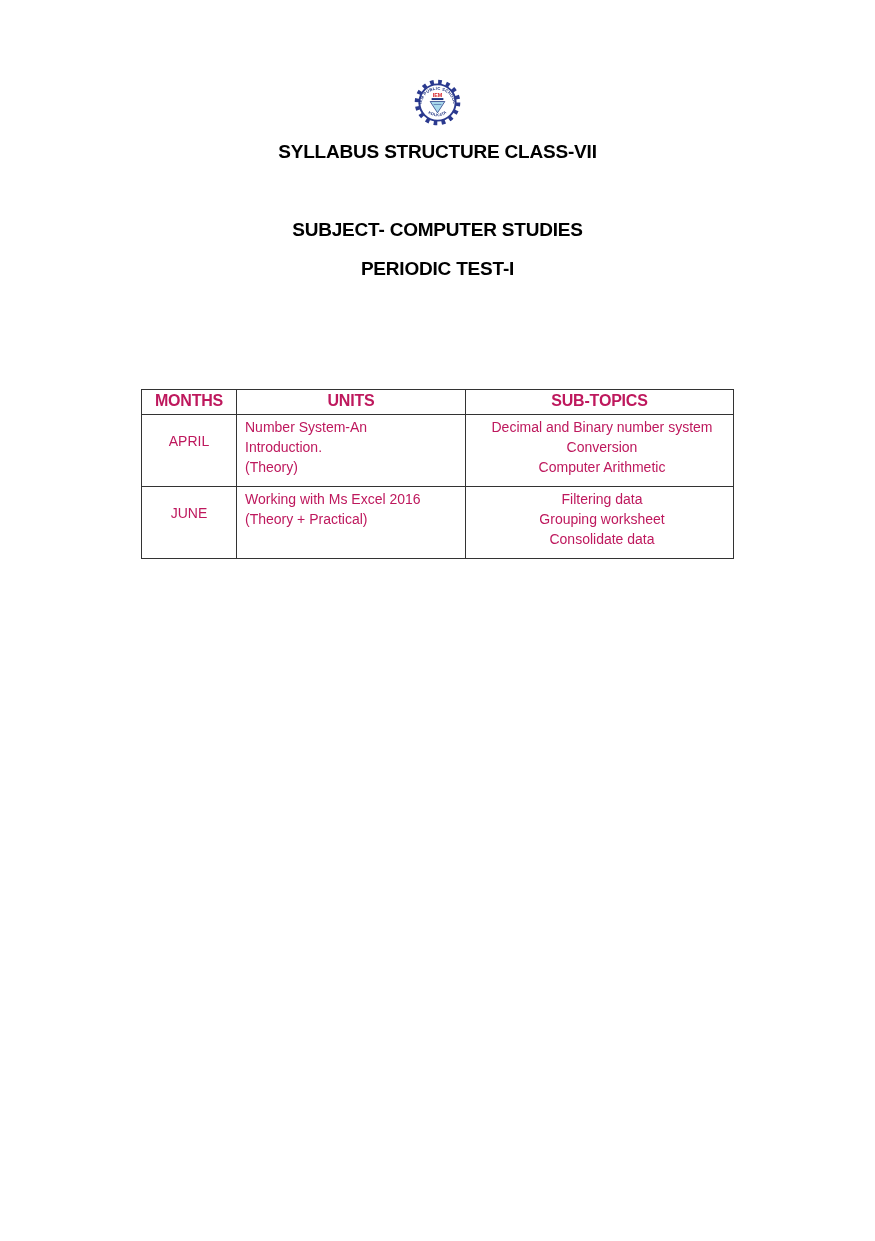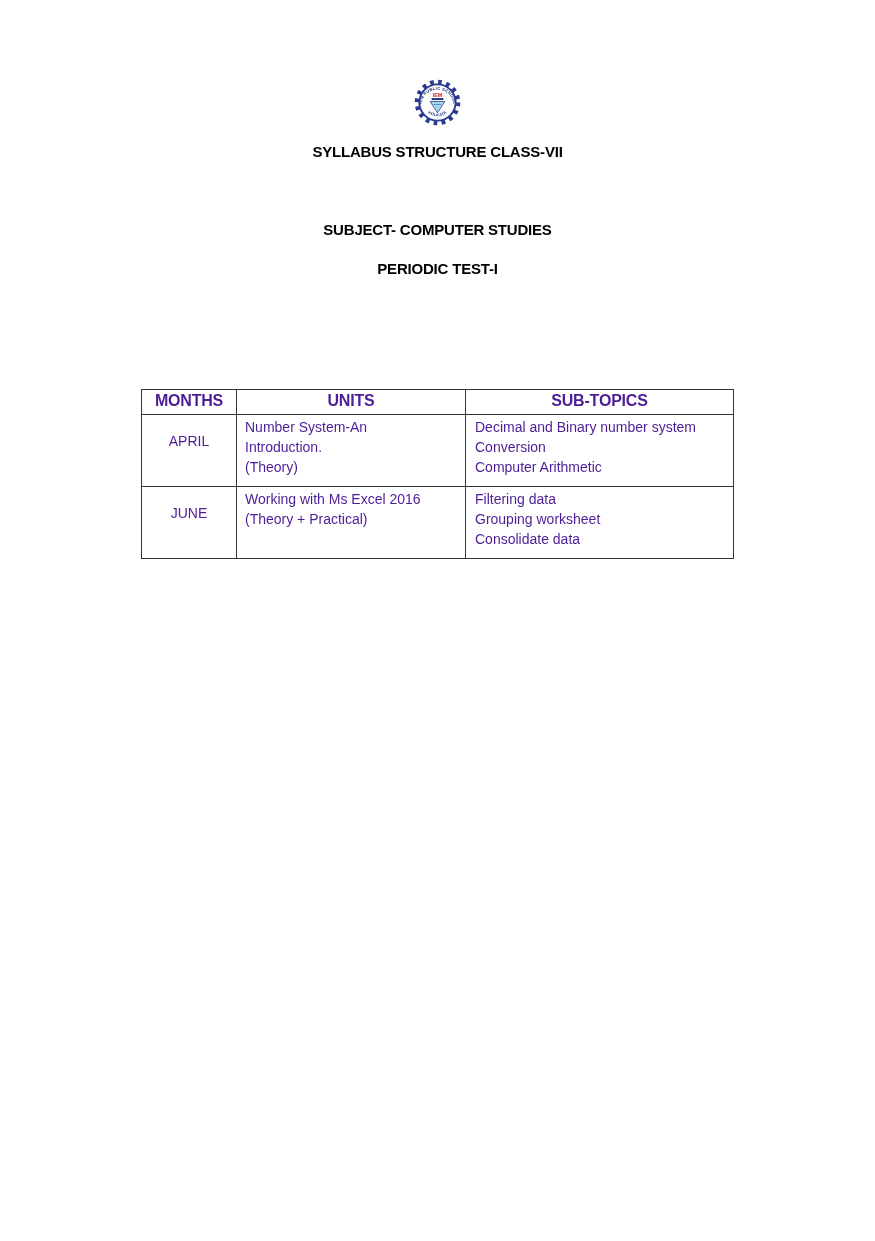--- a/index.html
+++ b/index.html
@@ -15,58 +15,58 @@
   .logo-wrap {
     position: absolute; top: 78px; left: 0; width: 100%;
     display: flex; justify-content: center;
   }
   .logo-wrap svg { width: 49px; height: 49px; display: block; }
 
   .heading {
     position: absolute; left: 0; width: 100%;
     text-align: center;
     font-weight: bold;
-    font-size: 15px;
+    font-size: 19px;
     letter-spacing: -0.2px;
     line-height: 22px;
     color: #000;
   }
   .h1 { top: 141px; }
   .h2 { top: 180px; }
   .h3 { top: 219px; }
   .h4 { top: 258px; }
 
   table.syllabus {
     position: absolute; left: 141px; top: 389px;
     width: 592px;
     border-collapse: collapse;
     table-layout: fixed;
     font-size: 14px;
     line-height: 20px;
-    color: #4c1d95;
+    color: #be185d;
   }
   table.syllabus th, table.syllabus td {
     border: 1px solid #333;
     vertical-align: top;
   }
   table.syllabus th {
     font-size: 16px;
     font-weight: bold;
     text-align: center;
     height: 25px;
     padding: 1px 2px;
     letter-spacing: -0.2px;
   }
   col.c-month { width: 95px; }
   col.c-units { width: 229px; }
   col.c-sub   { width: 268px; }
 
   td.month-cell { text-align: center; padding-top: 16px; }
   td.units-cell { padding: 2px 4px 2px 8px; white-space: pre-line; }
-  td.sub-cell   { padding: 2px 4px 9px 9px; white-space: pre-line; }
+  td.sub-cell   { padding: 2px 4px 9px 9px; white-space: pre-line; text-align: center; }
 
   tr.row-april td { height: 60px; }
   tr.row-may td   { height: 40px; }
   tr.row-june td  { height: 62px; }
 </style>
 </head>
 <body>
 
 <div class="page">
 

